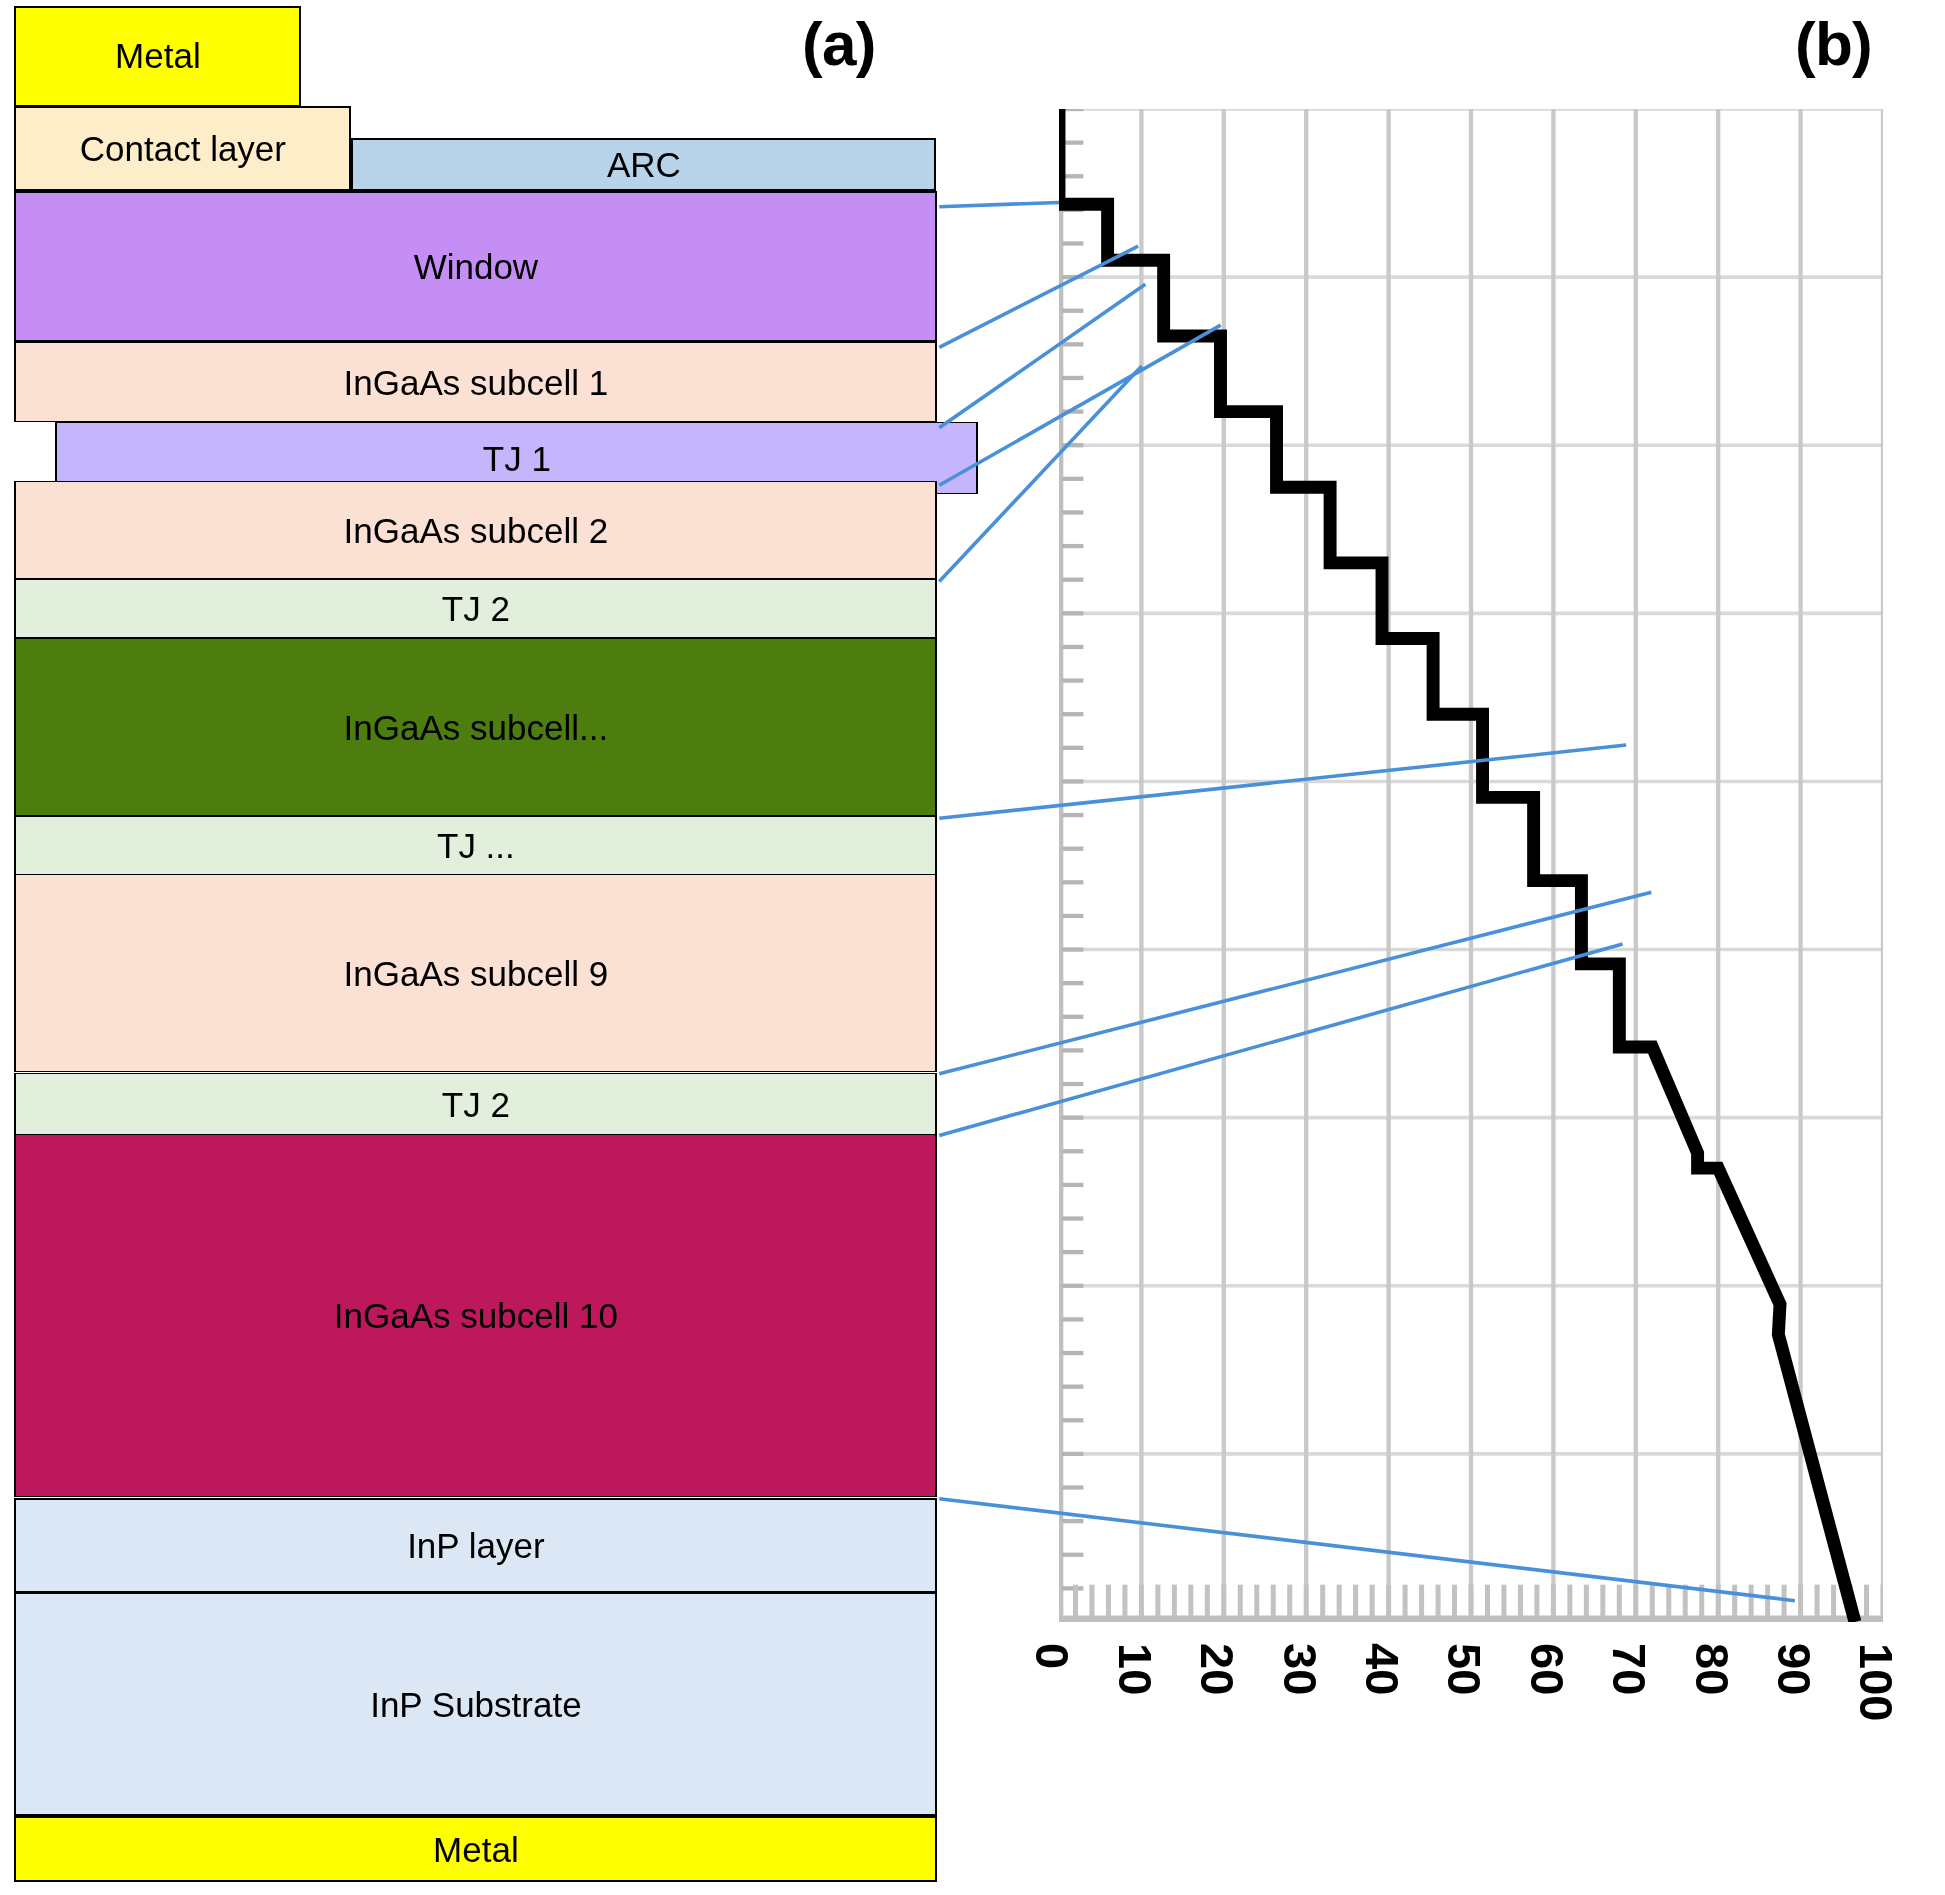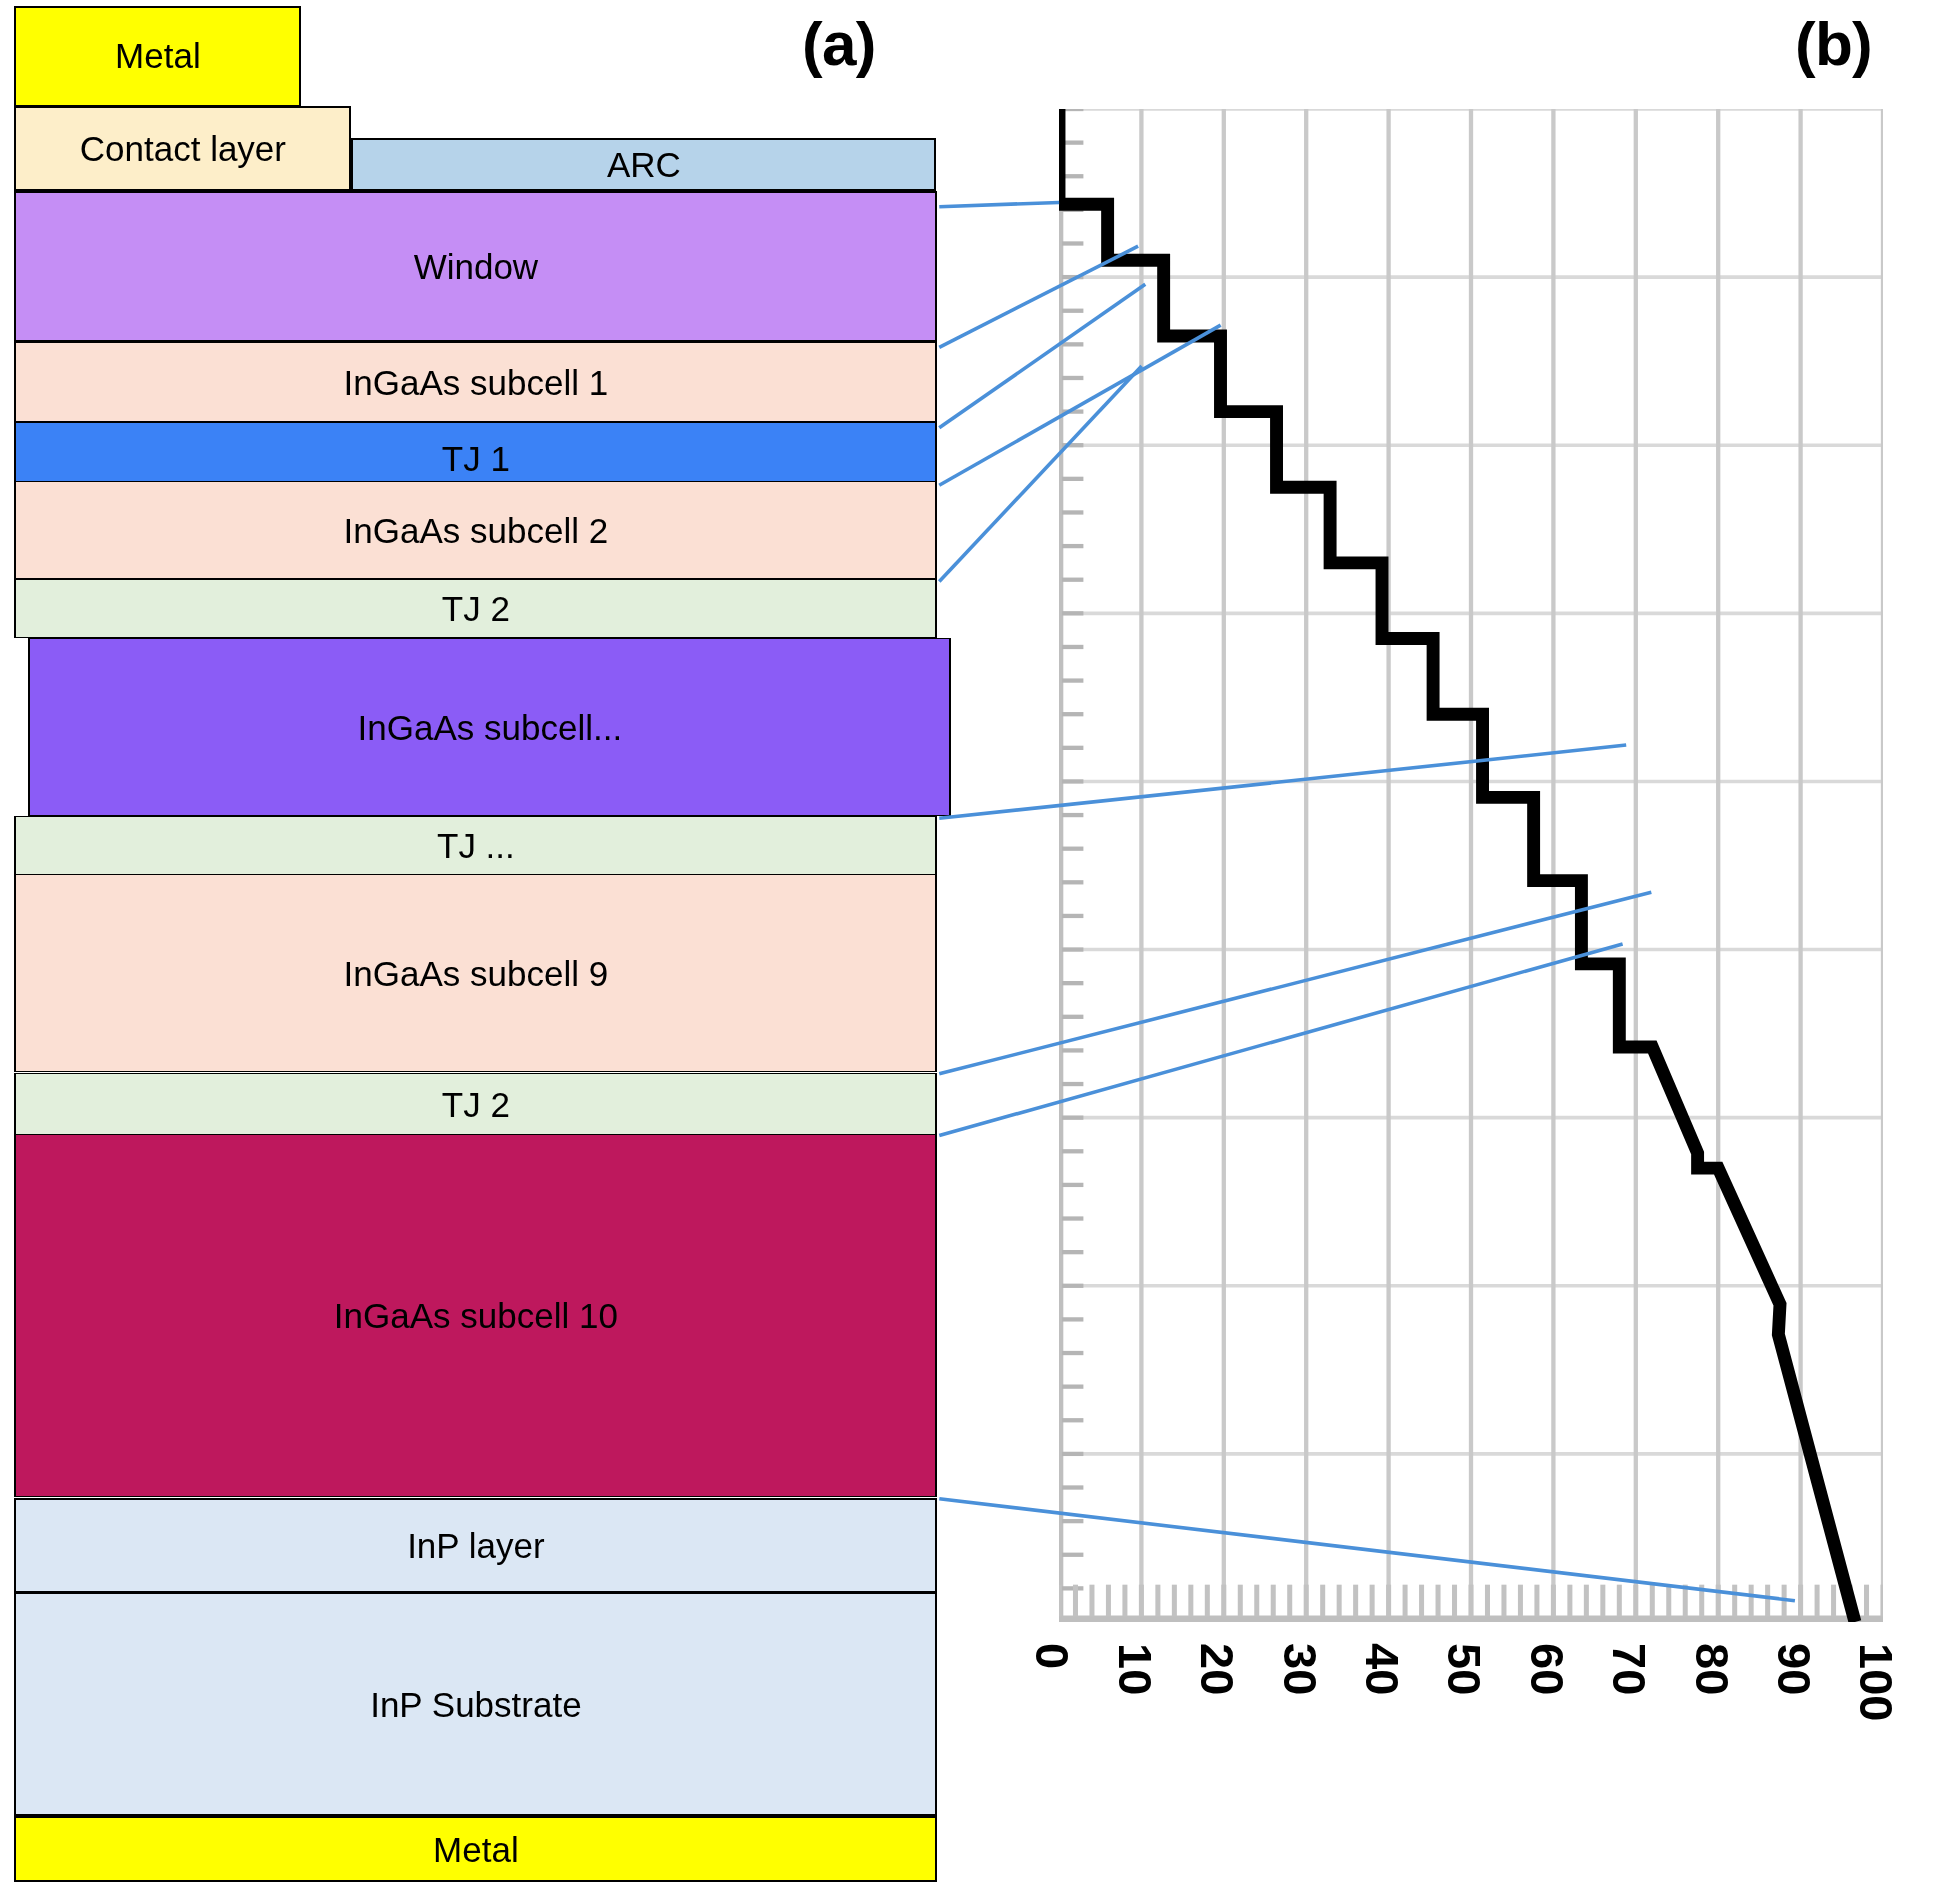--- a/index.html
+++ b/index.html
@@ -119,30 +119,30 @@
       <span>Contact layer</span>
     </div>
 
     <div id="layer-host">
         <div class="layer" style="top: 191px; height: 151px; background: rgb(197, 142, 245);">
           <span>Window</span>
         </div>
         <div class="layer hairline" style="top: 342px; height: 80px; background: rgb(251, 224, 212);">
           <span>InGaAs subcell 1</span>
         </div>
-        <div class="layer hairline" style="top: 422px; height: 72px; background: #3b82f6;">
+        <div class="layer hairline" style="top: 422px; height: 72px; background: #c4b5fd; margin-left: 41px;">
           <span>TJ 1</span>
         </div>
         <div class="layer hairline" style="top: 481px; height: 98px; background: rgb(251, 224, 212);">
           <span>InGaAs subcell 2</span>
         </div>
         <div class="layer hairline" style="top: 579px; height: 59px; background: rgb(226, 239, 220);">
           <span>TJ 2</span>
         </div>
-        <div class="layer hairline" style="top: 638px; height: 178px; background: #8b5cf6; margin-left: 14px;">
+        <div class="layer hairline" style="top: 638px; height: 178px; background: #4d7c0f;">
           <span>InGaAs subcell...</span>
         </div>
         <div class="layer hairline" style="top: 816px; height: 59px; background: rgb(226, 239, 220);">
           <span>TJ ...</span>
         </div>
         <div class="layer hairline" style="top: 874px; height: 198px; background: rgb(251, 224, 212);">
           <span>InGaAs subcell 9</span>
         </div>
         <div class="layer hairline" style="top: 1073px; height: 62px; background: rgb(226, 239, 220);">
           <span>TJ 2</span>

